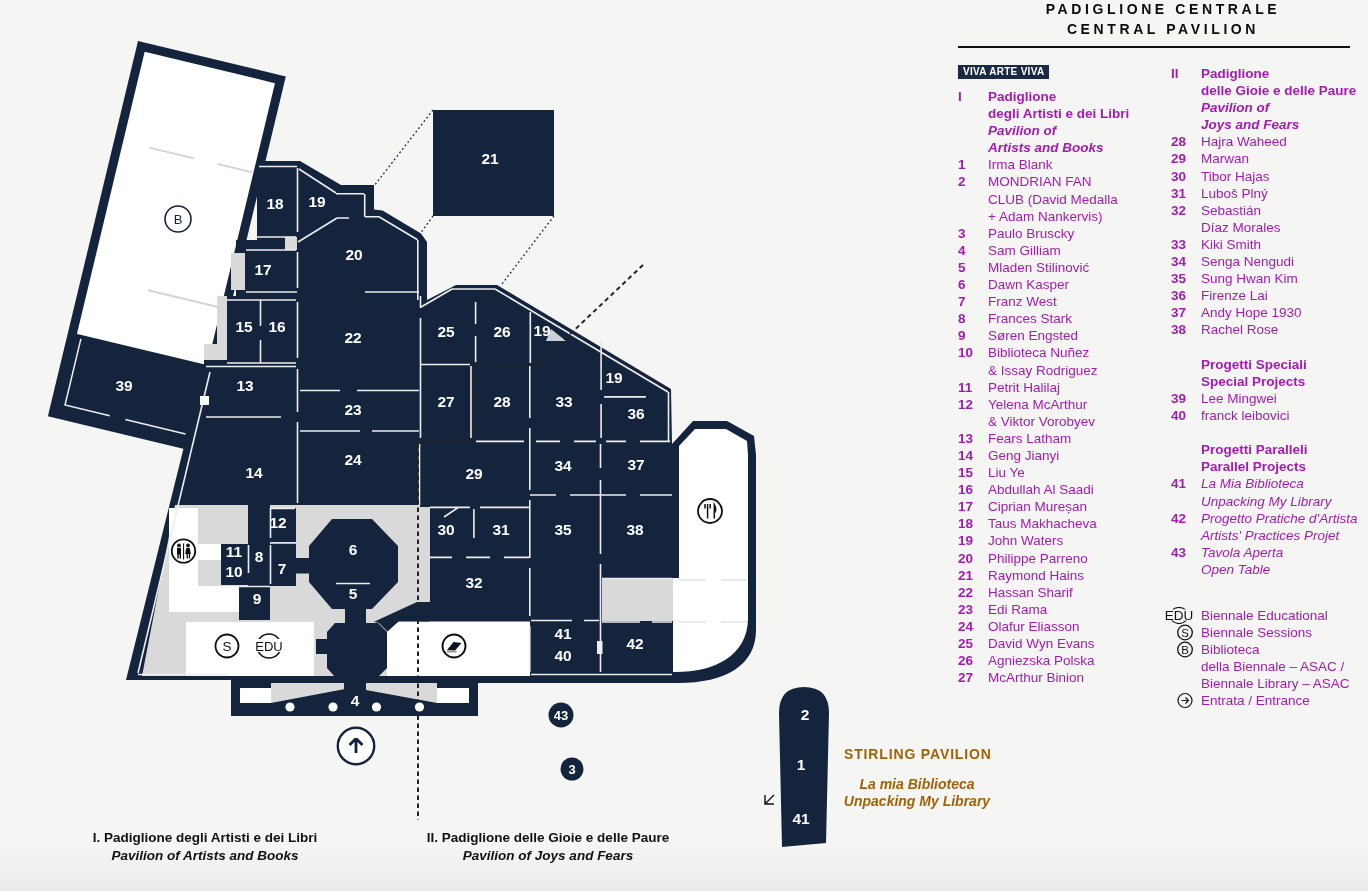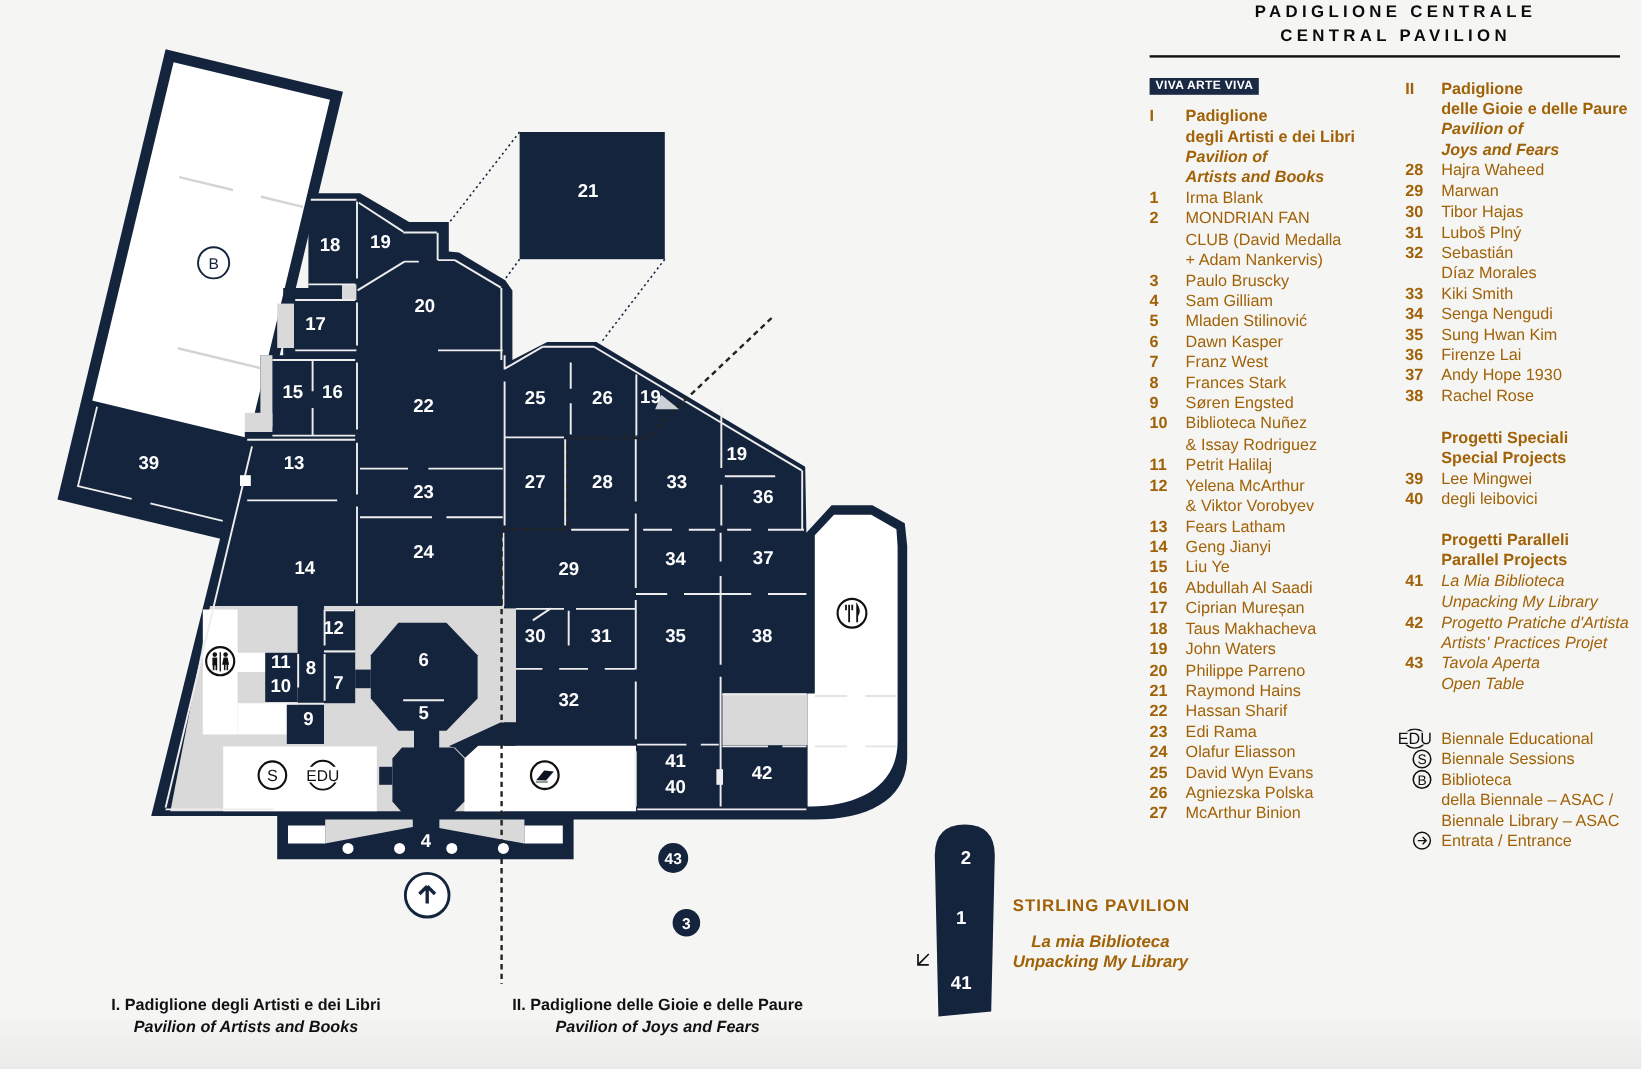--- a/index.html
+++ b/index.html
@@ -5,21 +5,21 @@
 #page{position:relative;width:1368px;height:891px;background:#f5f5f4;overflow:hidden;
   font-family:"Liberation Sans",sans-serif;}
 #page::after{content:"";position:absolute;left:0;right:0;bottom:0;height:45px;
   background:linear-gradient(180deg,rgba(0,0,0,0) 0%,rgba(0,0,0,0.045) 100%);}
 #map{position:absolute;left:0;top:0;}
 .title{position:absolute;left:967px;top:0px;width:392px;text-align:center;color:#0b0b0b;
   font-weight:bold;font-size:14px;letter-spacing:3.6px;line-height:19.5px;}
 .rule{position:absolute;left:958px;top:46px;width:392px;height:2px;background:#111;}
 .viva{position:absolute;left:958px;top:65px;background:#1a2a45;color:#fff;font-weight:bold;
   font-size:10px;letter-spacing:0.3px;height:14px;line-height:14px;padding:0 5px;}
-.legcol{position:absolute;color:#a16207;font-size:13.5px;}
+.legcol{position:absolute;color:#a21caf;font-size:13.5px;}
 .row{display:flex;height:17.1px;line-height:17.1px;white-space:nowrap;}
 .gaprow{height:17.2px;}
 .num{width:30px;font-weight:bold;flex:none;}
 .nm.bn{font-weight:bold;text-align:right;}
 .nm.bni{font-weight:bold;font-style:italic;}
 .nm.it{font-style:italic;}
 .iconcell{font-weight:normal;}
 .cap{position:absolute;text-align:center;font-weight:bold;font-size:13.5px;color:#111;line-height:18px;}
 .cap .i{font-style:italic;}
 .stir{position:absolute;left:844px;top:746px;width:300px;color:#a16207;}
@@ -380,21 +380,21 @@
 <div class="row">
         <span class="num"></span>
         <span class="nm bn">Special Projects</span>
       </div>
 <div class="row">
         <span class="num">39</span>
         <span class="nm ">Lee Mingwei</span>
       </div>
 <div class="row">
         <span class="num">40</span>
-        <span class="nm ">degli leibovici</span>
+        <span class="nm ">franck leibovici</span>
       </div>
 <div class="row gaprow"></div>
 <div class="row">
         <span class="num"></span>
         <span class="nm bn">Progetti Paralleli</span>
       </div>
 <div class="row">
         <span class="num"></span>
         <span class="nm bn">Parallel  Projects</span>
       </div>

